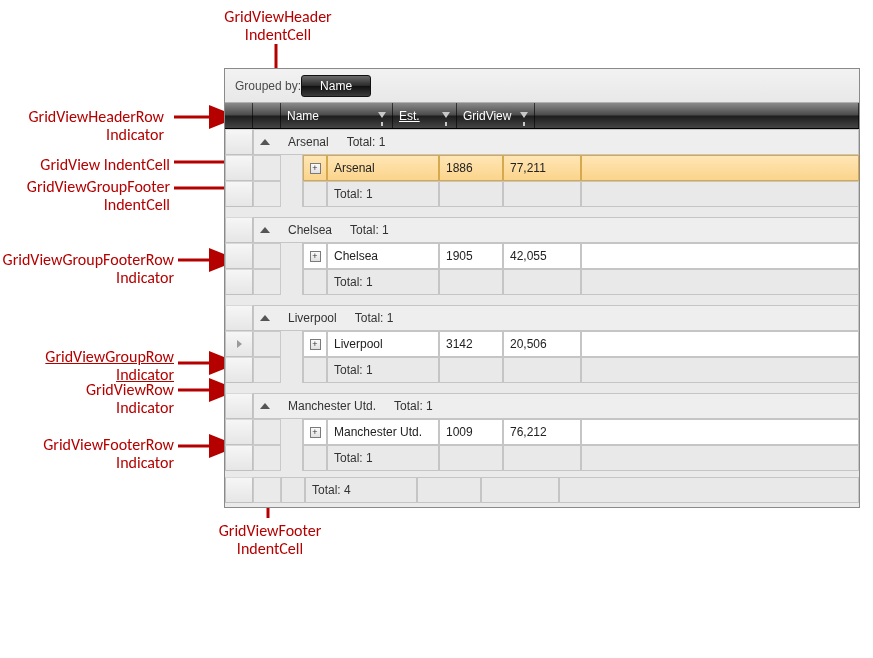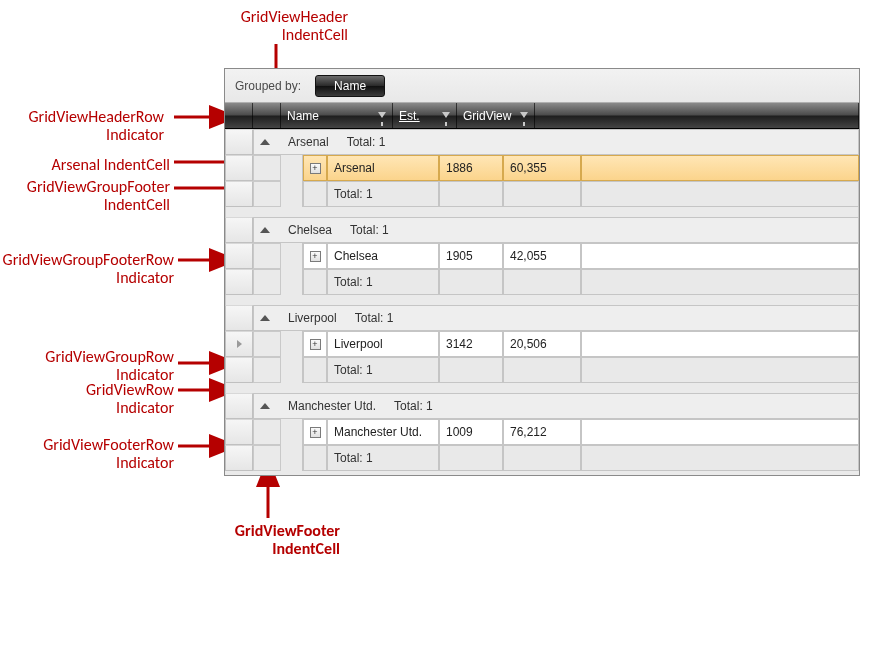--- a/index.html
+++ b/index.html
@@ -20,21 +20,20 @@
     border: 1px solid #8a8a8a;
     background: #eaeaea;
   }
   .group-panel {
     height: 34px;
     background: linear-gradient(#f2f2f2,#e8e8e8);
     border-bottom: 1px solid #b0b0b0;
     display: flex;
     align-items: center;
     padding-left: 10px;
-    gap: 14px;
   }
   .group-panel-label { color: #4a4a4a; }
   .group-button {
     height: 22px;
     padding: 0 18px;
     border: 1px solid #111;
     border-radius: 3px;
     background: linear-gradient(#6b6b6b,#2b2b2b 48%,#111 52%,#3a3a3a);
     color: #fff;
     font-size: 12px;
@@ -172,29 +171,29 @@
     text-align:right;
     line-height: 1.1;
   }
   .anno-below { text-align:center; }
 
   svg.arrows { position:absolute; left:0; top:0; pointer-events:none; }
 </style>
 </head>
 <body>
 
-<div class="anno anno-below" style="left:208px; top:8px; width:140px; text-align:right;"><span>GridViewHeader<br>IndentCell</span></div>
+<div class="anno anno-below" style="left:208px; top:8px; width:140px; text-align:center;"><span>GridViewHeader<br>IndentCell</span></div>
 <div class="anno" style="left:4px; top:108px; width:160px;"><span>GridViewHeaderRow<br>Indicator</span></div>
-<div class="anno" style="left:10px; top:156px; width:160px;"><span>Arsenal IndentCell</span></div>
+<div class="anno" style="left:10px; top:156px; width:160px;"><span>GridView IndentCell</span></div>
 <div class="anno" style="left:10px; top:178px; width:160px;"><span>GridViewGroupFooter<br>IndentCell</span></div>
 <div class="anno" style="left:-6px; top:251px; width:180px;"><span>GridViewGroupFooterRow<br>Indicator</span></div>
-<div class="anno" style="left:24px; top:348px; width:150px;"><span>GridViewGroupRow<br>Indicator</span></div>
+<div class="anno" style="left:24px; top:348px; width:150px;text-decoration:underline;"><span>GridViewGroupRow<br>Indicator</span></div>
 <div class="anno" style="left:60px; top:381px; width:114px;"><span>GridViewRow<br>Indicator</span></div>
 <div class="anno" style="left:24px; top:436px; width:150px;"><span>GridViewFooterRow<br>Indicator</span></div>
-<div class="anno anno-below" style="left:200px; top:522px; width:140px; text-align:right;font-weight:bold;"><span>GridViewFooter<br>IndentCell</span></div>
+<div class="anno anno-below" style="left:200px; top:522px; width:140px; text-align:center;"><span>GridViewFooter<br>IndentCell</span></div>
 
 <svg class="arrows" width="873" height="658">
   <defs>
     <marker id="ah" markerWidth="10" markerHeight="8" refX="9" refY="4" orient="auto">
       <path d="M0,0 L10,4 L0,8 Z" fill="#b50000"></path>
     </marker>
   </defs>
 
   <line x1="276" y1="44" x2="276" y2="106" stroke="#b50000" stroke-width="3" marker-end="url(#ah)"></line>
 
@@ -256,21 +255,21 @@
       <div class="row data-row selected">
         <div class="cell-indicator"></div>
         <div class="cell-indent"></div>
         <div class="data-row-content">
           <div class="inner-indent"></div>
           <div class="data-cell expand-cell">
             <span class="plus-box">+</span>
           </div>
           <div class="data-cell col-name">Arsenal</div>
           <div class="data-cell col-est">1886</div>
-          <div class="data-cell col-stadium">60,355</div>
+          <div class="data-cell col-stadium">77,211</div>
           <div class="data-cell col-fill"></div>
         </div>
       </div>
       <div class="row">
         <div class="cell-indicator"></div>
         <div class="cell-indent"></div>
         <div class="group-footer-content">
           <div class="gf-indent"></div>
           <div class="gf-cell" style="width:24px;"></div>
           <div class="gf-cell col-name">Total: 1</div>
@@ -387,14 +386,25 @@
           <div class="gf-indent"></div>
           <div class="gf-cell" style="width:24px;"></div>
           <div class="gf-cell col-name">Total: 1</div>
           <div class="gf-cell col-est"></div>
           <div class="gf-cell col-stadium"></div>
           <div class="gf-cell col-fill"></div>
         </div>
       </div>
     </div>
 
+  <div class="row footer-row" style="height:26px; margin-top:6px;">
+    <div class="cell-indicator"></div>
+    <div class="cell-indent"></div>
+    <div class="footer-cell" style="width:24px;"></div>
+    <div class="footer-cell col-name" style="width:112px;">
+        <span>Total: 4</span>
+      </div>
+    <div class="footer-cell col-est"></div>
+    <div class="footer-cell col-stadium"></div>
+    <div class="footer-cell col-fill"></div>
+  </div>
   <div style="height:4px;"></div>
 </div>
 
 </body></html>

